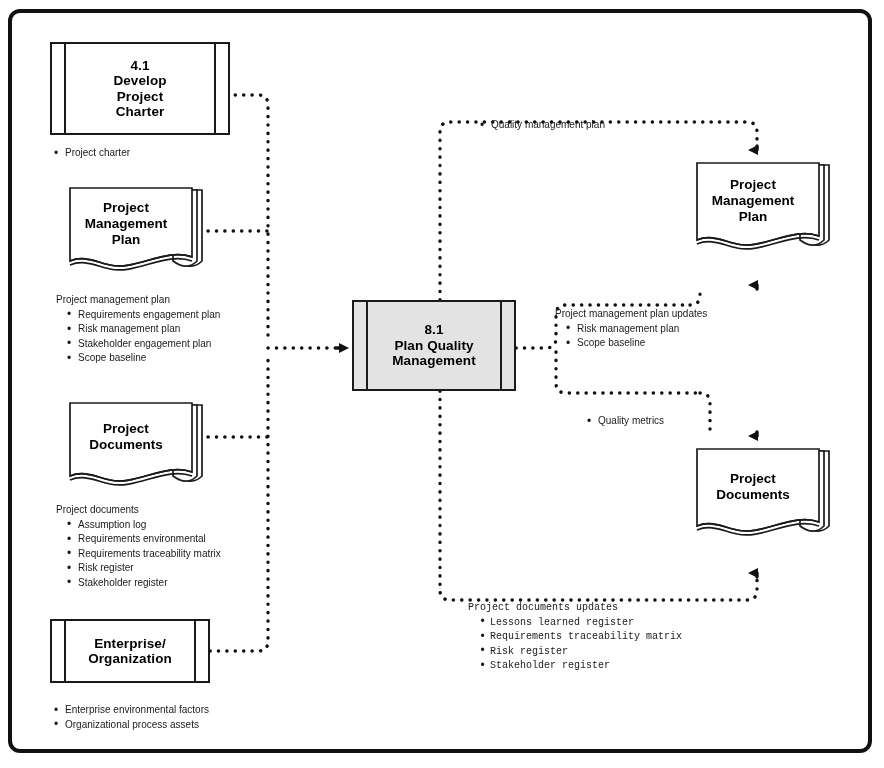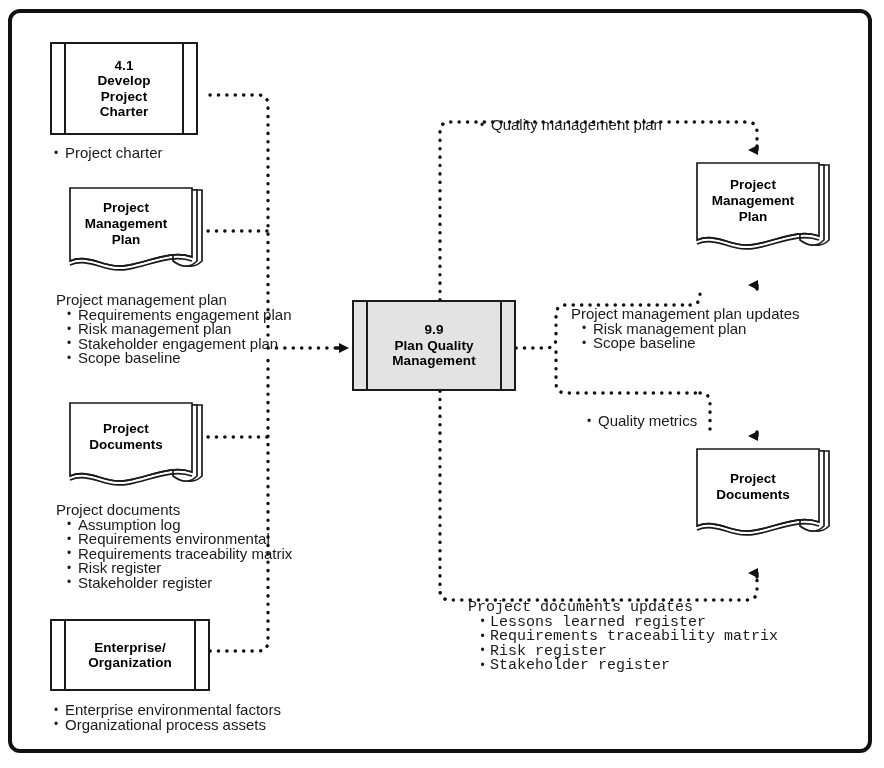--- a/index.html
+++ b/index.html
@@ -17,21 +17,21 @@
   .procbox .bar.r{right:12px;}
   .proclabel{font-weight:bold;font-size:13.5px;line-height:15.5px;text-align:center;color:#000;z-index:2;letter-spacing:.1px;}
 
   
   .docstack{position:absolute;}
   .docstack .doctext{position:absolute;left:0;right:22px;top:0;bottom:0;display:flex;align-items:center;justify-content:center;
      font-weight:bold;font-size:13.5px;line-height:16px;text-align:center;color:#000;z-index:3;padding-bottom:14px;box-sizing:border-box;}
   .docstack svg{position:absolute;left:0;top:0;overflow:visible;}
 
   
-  .cap{position:absolute;font-size:15px;line-height:14.6px;color:#1a1a1a;white-space:nowrap;}
+  .cap{position:absolute;font-size:10px;line-height:14.6px;color:#1a1a1a;white-space:nowrap;}
   .cap .hdr{display:block;}
   .cap ul{margin:0;padding:0;list-style:none;}
   .cap li{position:relative;padding-left:13px;}
   .cap li:before{content:"\2022";position:absolute;left:2px;top:-.5px;font-size:12px;}
   .cap.indent ul{margin-left:9px;}
 </style>
 </head>
 <body>
 
 <div id="stage">
@@ -73,21 +73,21 @@
       <path d="M757,289 V285" marker-end="url(#arrU)"></path>
       <path d="M757,432 V436" marker-end="url(#arrD)"></path>
       <path d="M757,577 V573" marker-end="url(#arrU)"></path>
     </g>
     <g fill="none" stroke="#111" stroke-width="3.4" stroke-linecap="round" stroke-dasharray="0.2 8.2">
       <path d="M690,305 Q700,305 700,295 V289"></path>
       <path d="M700,393 Q710,393 710,403 V432"></path>
     </g>
   </svg>
 
-  <div class="node procbox" style="left:50px;top:42px;width:148px;height:93px;position:absolute;">
+  <div class="node procbox" style="left:50px;top:42px;width:180px;height:93px;position:absolute;">
     <span class="bar l"></span>
     <span class="bar r"></span>
     <div class="proclabel">
       <div>4.1</div>
       <div>Develop</div>
       <div>Project</div>
       <div>Charter</div>
     </div>
   </div>
   <div class="cap" style="left:52px;top:146px;text-align:right;">
@@ -145,52 +145,52 @@
     <span class="hdr">Project documents</span>
     <ul>
       <li>Assumption log</li>
       <li>Requirements environmental</li>
       <li>Requirements traceability matrix</li>
       <li>Risk register</li>
       <li>Stakeholder register</li>
     </ul>
   </div>
 
-  <div class="node procbox" style="left:50px;top:619px;width:160px;height:72px;position:absolute;">
+  <div class="node procbox" style="left:50px;top:619px;width:160px;height:64px;position:absolute;">
     <span class="bar l"></span>
     <span class="bar r"></span>
     <div class="proclabel">
       <div>Enterprise/</div>
       <div>Organization</div>
     </div>
   </div>
   <div class="cap" style="left:52px;top:703px;">
     <ul>
       <li>Enterprise environmental factors</li>
       <li>Organizational process assets</li>
     </ul>
   </div>
 
   <div class="node procbox gray" style="left:352px;top:300px;width:164px;height:91px;position:absolute;">
     <span class="bar l"></span>
     <span class="bar r"></span>
     <div class="proclabel">
-      <div>9.9</div>
+      <div>8.1</div>
       <div>Plan Quality</div>
       <div>Management</div>
     </div>
   </div>
 
   <div class="cap" style="left:478px;top:118px;">
     <ul>
         <li>Quality management plan</li>
       </ul>
   </div>
 
-  <div class="cap indent" style="left:571px;top:307px;">
+  <div class="cap indent" style="left:555px;top:307px;">
     <span class="hdr">Project management plan updates</span>
     <ul>
       <li>Risk management plan</li>
       <li>Scope baseline</li>
     </ul>
   </div>
 
   <div class="cap" style="left:585px;top:414px;">
     <ul>
         <li>Quality metrics</li>

